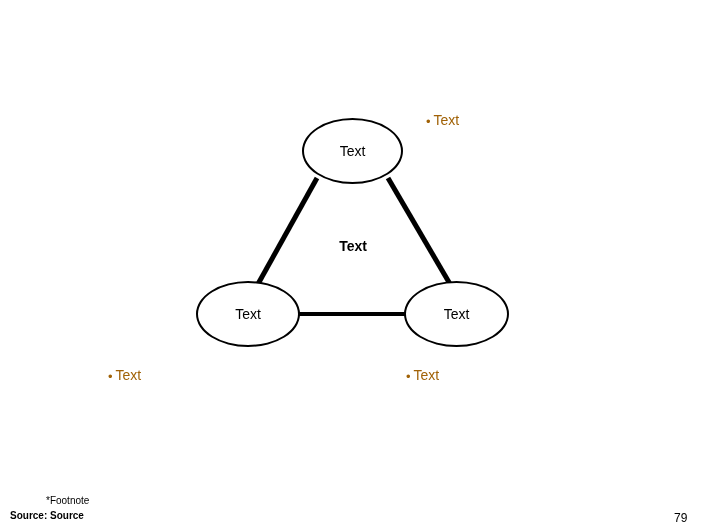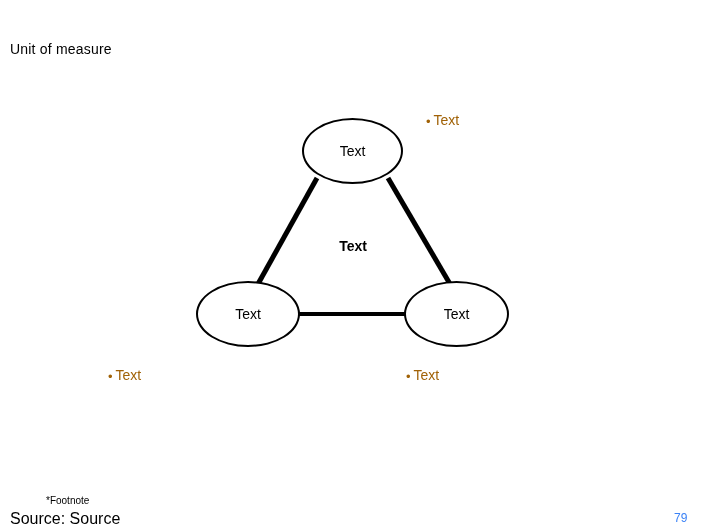--- a/index.html
+++ b/index.html
@@ -111,37 +111,37 @@
     left: 46px;
     top: 495px;
     font-size: 10px;
     color: #000;
     text-align: right;
   }
   .source {
     position: absolute;
     left: 10px;
     top: 510px;
-    font-size: 16px;
+    font-size: 10px;
     color: #000;
+    font-weight: bold;
   }
   .pagenum {
     position: absolute;
     left: 674px;
     top: 511px;
     font-size: 12px;
-    color: #3b82f6;
+    color: #000000;
   }
 </style>
 </head>
 <body>
 
 <div class="slide">
 
-  <div class="title">Unit of measure</div>
 
   <div class="diagram">
 
     <svg class="lines" viewBox="0 0 706 529">
       <line x1="317" y1="178" x2="258" y2="284" stroke="#000000" stroke-width="5"></line>
       <line x1="388" y1="178" x2="450" y2="284" stroke="#000000" stroke-width="5"></line>
       <line x1="299" y1="314" x2="406" y2="314" stroke="#000000" stroke-width="4"></line>
     </svg>
 
     <div class="ellipse ell-top">

